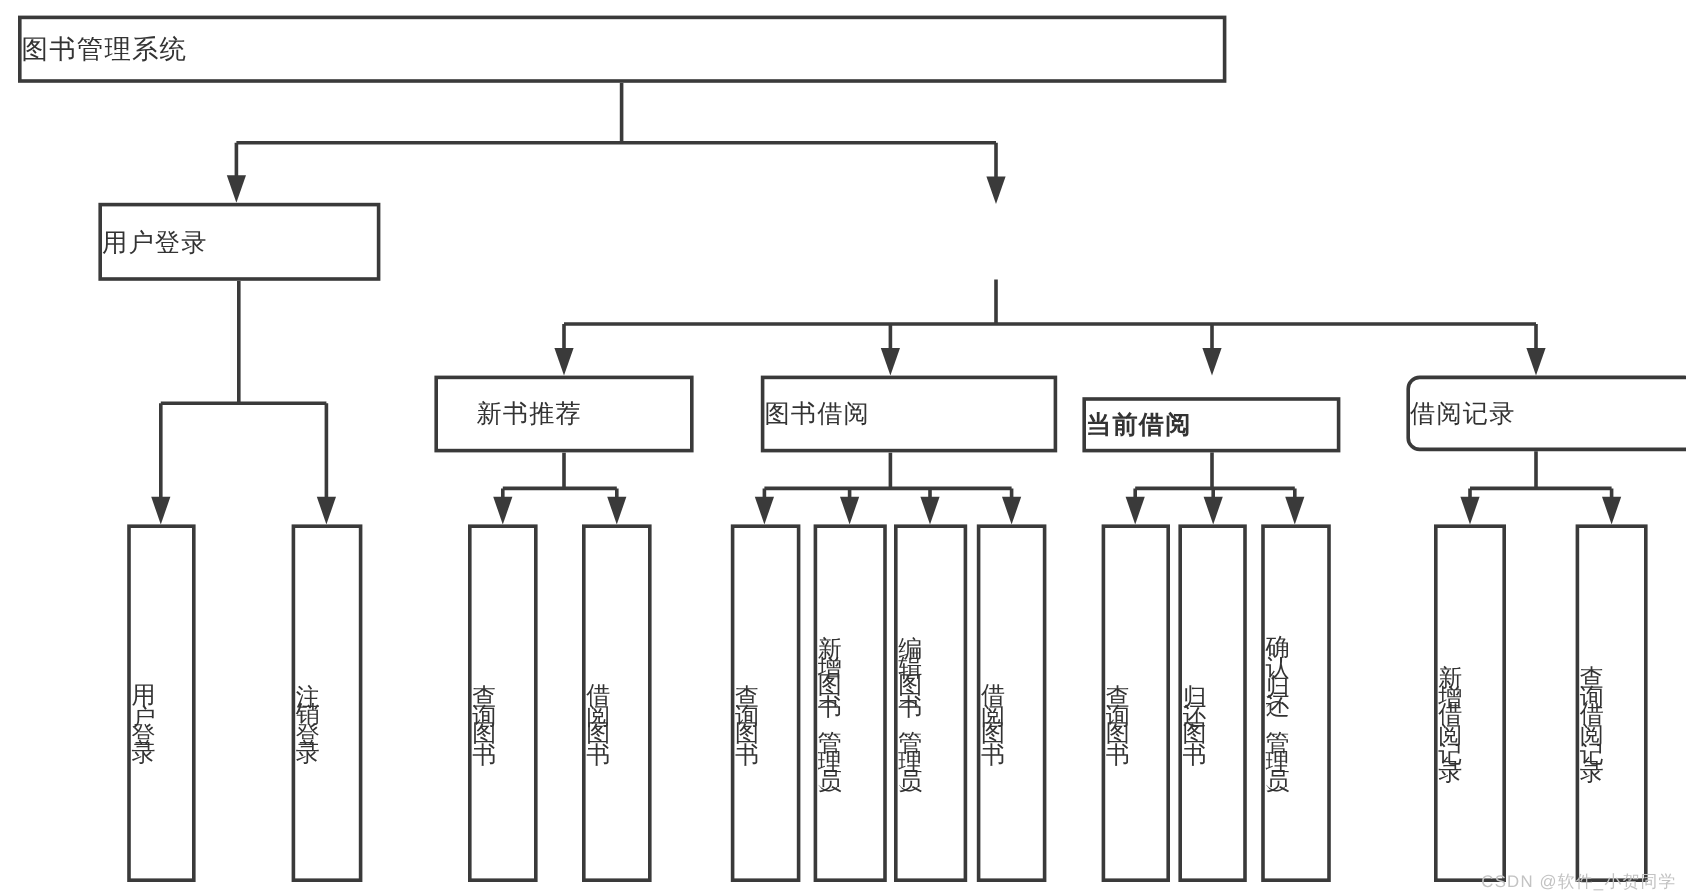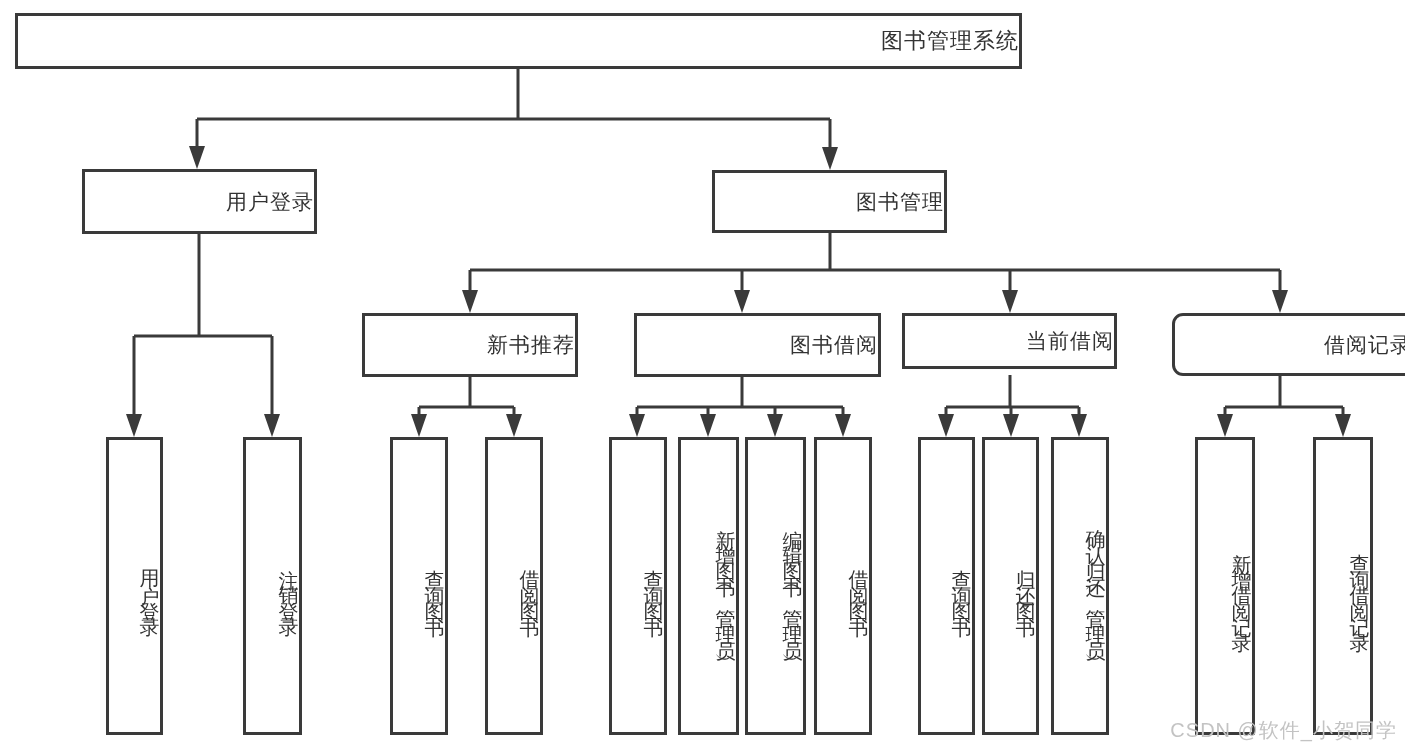--- a/index.html
+++ b/index.html
@@ -16,40 +16,40 @@
     overflow:hidden;
   }
   #connectors{position:absolute;left:0;top:0;z-index:1;}
   .node{
     position:absolute;
     box-sizing:border-box;
     background:#ffffff;
     border:3px solid var(--line);
     display:flex;
     align-items:center;
-    justify-content:flex-end;
+    justify-content:flex-start;
     z-index:2;
   }
   .hbox{font-size:21px;color:var(--text);letter-spacing:1px;}
   .hbox.root{font-size:22px;}
   .vbox{
     top:437px;height:298px;
     font-size:20px;color:var(--text);
   }
   .vbox .vtext{
     writing-mode:vertical-rl;
     text-orientation:mixed;
     letter-spacing:16px;
     line-height:1;
     white-space:nowrap;
   }
   .watermark{
     position:absolute;
     right:8px;bottom:3px;
-    font-size:20px;
+    font-size:14px;
     color:var(--wm);
     z-index:3;
     letter-spacing:1px;
   }
 </style>
 </head>
 <body>
 
 <div id="canvas">
 
@@ -85,31 +85,28 @@
     </g>
   </svg>
 
   <div class="node hbox root" style="left:15px;top:13px;width:1007px;height:56px;">
     <span>图书管理系统</span>
   </div>
 
   <div class="node hbox" style="left:82px;top:169px;width:235px;height:65px;">
     <span>用户登录</span>
   </div>
-  <div class="node hbox" style="left:712px;top:170px;width:235px;height:63px;">
-    <span>图书管理</span>
-  </div>
 
   <div class="node hbox" style="left:362px;top:313px;width:216px;height:64px;padding-left:32px;">
     <span>新书推荐</span>
   </div>
   <div class="node hbox" style="left:634px;top:313px;width:247px;height:64px;">
     <span>图书借阅</span>
   </div>
-  <div class="node hbox" style="left:902px;top:313px;width:215px;height:56px;">
+  <div class="node hbox" style="left:902px;top:331px;width:215px;height:46px;font-weight:bold;">
     <span>当前借阅</span>
   </div>
   <div class="node hbox" style="left:1172px;top:313px;width:243px;height:63px;border-radius:11px;">
     <span>借阅记录</span>
   </div>
 
   <div class="node vbox" style="left:106px;width:57px;">
     <span class="vtext">用户登录</span>
   </div>
   <div class="node vbox" style="left:243px;width:59px;">

